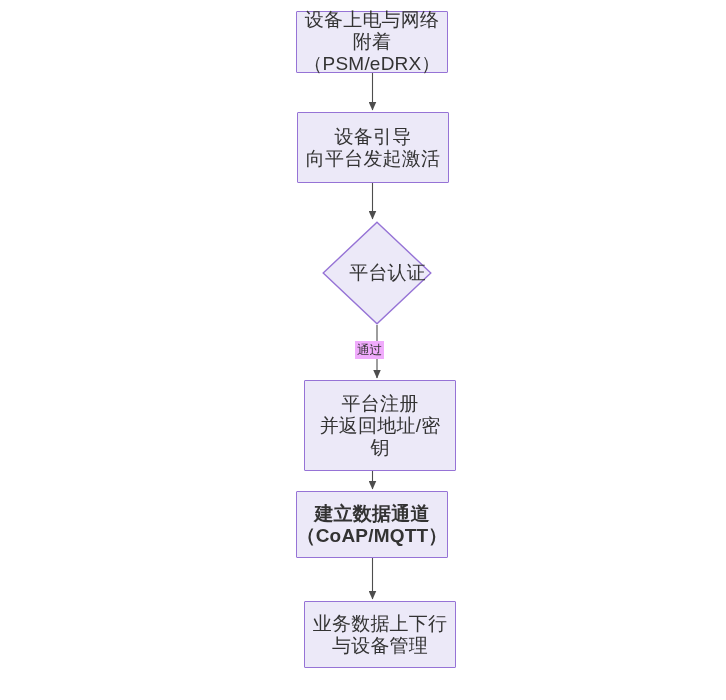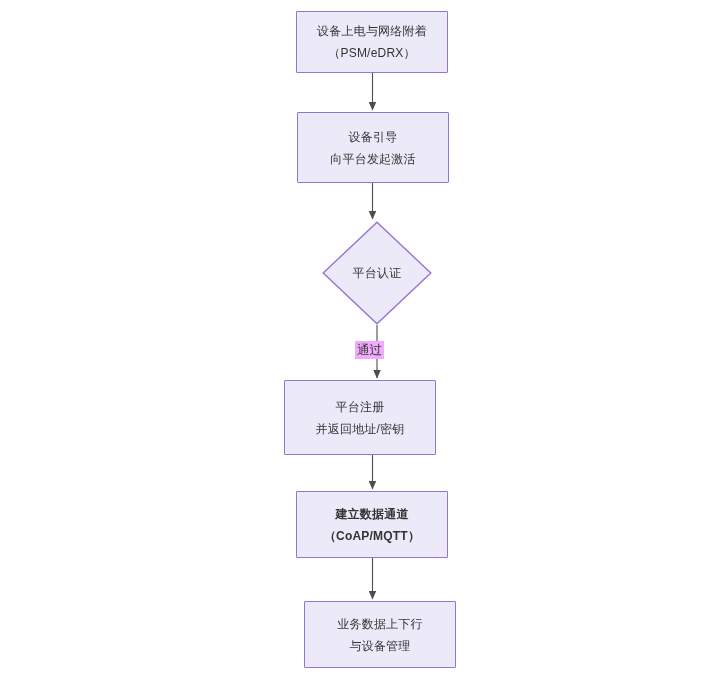--- a/index.html
+++ b/index.html
@@ -36,32 +36,32 @@
     align-items: center;
     justify-content: center;
     text-align: center;
   }
   .node-process {
     background: #ece9f8;
     border: 1.4px solid #9673d6;
     border-radius: 1px;
   }
   .node-label {
-    font-size: 12px;
+    font-size: 19px;
     line-height: 22px;
     letter-spacing: 0.2px;
     color: #333333;
     white-space: pre-line;
     padding: 0 6px;
   }
   .node-decision {
     position: absolute;
     display: flex;
     align-items: center;
-    justify-content: center;
+    justify-content: flex-end;
   }
   .node-decision .diamond-shape {
     position: absolute;
     inset: 0;
   }
   .node-decision .node-label {
     position: relative;
     z-index: 2;
   }
   .edge-label {
@@ -109,21 +109,21 @@
 
   <div class="node-decision" style="left:322px; top:221px; width:110px; height:104px;">
     <svg class="diamond-shape" width="110" height="104" viewBox="0 0 110 104" xmlns="http://www.w3.org/2000/svg">
       <polygon points="55,1.2 108.8,52 55,102.8 1.2,52" fill="#ece9f8" stroke="#9673d6" stroke-width="1.4"></polygon>
     </svg>
     <div class="node-label">平台认证</div>
   </div>
 
   <div class="edge-label" style="left:355px; top:341px;">通过</div>
 
-  <div class="node node-process" style="left:284px; top:380px; width:152px; height:75px;">
+  <div class="node node-process" style="left:304px; top:380px; width:152px; height:91px;">
     <div class="node-label">平台注册
 并返回地址/密钥</div>
   </div>
 
   <div class="node node-process" style="left:296px; top:491px; width:152px; height:67px;font-weight:bold;">
     <div class="node-label">建立数据通道
 （CoAP/MQTT）</div>
   </div>
 
   <div class="node node-process" style="left:296px; top:601px; width:152px; height:67px;margin-left:8px;">

